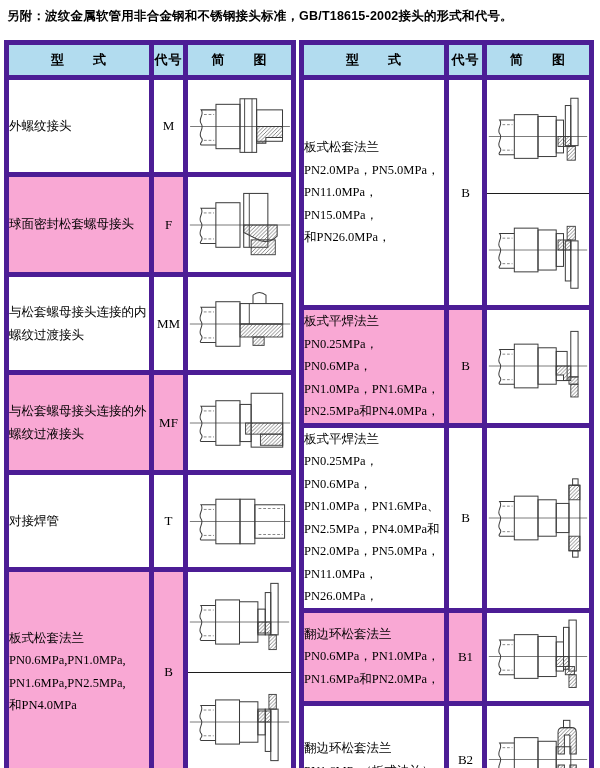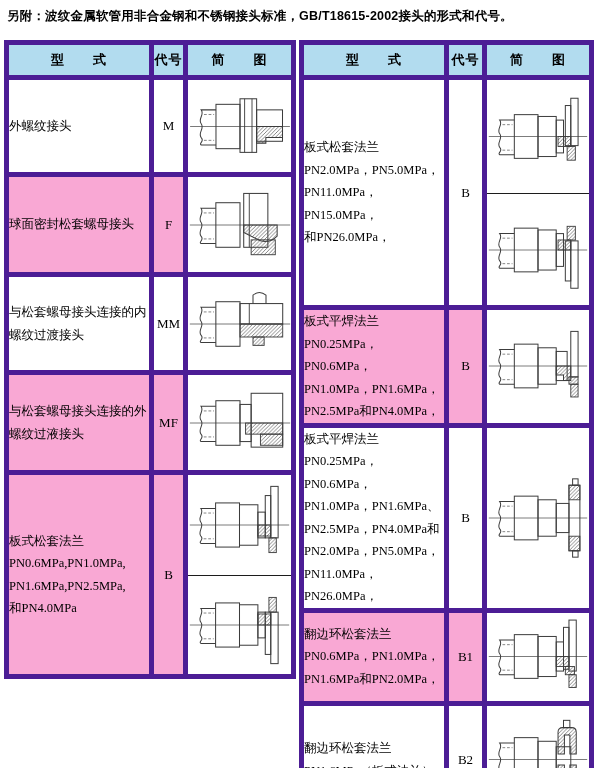--- a/index.html
+++ b/index.html
@@ -134,20 +134,44 @@
               </defs>
               <line x1="2" y1="46" x2="110" y2="46" stroke="#4a4a4a" stroke-width="0.8"></line>
               <path d="M30,28 H14 C18,33 10,38 14,43 C18,48 10,53 14,58 C18,62 11,64 14,66 H30" stroke="#3c3c3c" stroke-width="1.1" fill="none"></path>
               <rect x="30" y="22" width="26" height="48" stroke="#3c3c3c" stroke-width="1.1" fill="none"></rect>
               <line x1="17" y1="33" x2="28" y2="33" stroke="#5a5a5a" stroke-width="0.8" stroke-dasharray="3,2"></line>
               <line x1="17" y1="61" x2="28" y2="61" stroke="#5a5a5a" stroke-width="0.8" stroke-dasharray="3,2"></line>
               <rect x="56" y="26" width="12" height="40" stroke="#3c3c3c" stroke-width="1.1" fill="none"></rect>
               <rect x="68" y="14" width="34" height="58" stroke="#3c3c3c" stroke-width="1.1" fill="none"></rect>
               <rect x="62" y="46" width="40" height="12" stroke="#3c3c3c" stroke-width="1" fill="url(#hx3)"></rect>
               <rect x="78" y="58" width="24" height="12" stroke="#3c3c3c" stroke-width="1" fill="url(#hx3)"></rect>
+            </svg>
+          </td>
+    </tr>
+    <tr style="height:97px">
+      <td class="ty">
+            <div class="tx">对接焊管</div>
+          </td>
+      <td class="co">T</td>
+      <td class="dg">
+            <svg class="diag" width="104" height="87" viewBox="0 0 112 92" preserveAspectRatio="xMidYMid meet">
+              <defs>
+                <pattern id="hx4" patternUnits="userSpaceOnUse" width="4" height="4">
+                  <path d="M0,4 L4,0" stroke="#5a5a5a" stroke-width="0.8" fill="none"></path>
+                </pattern>
+              </defs>
+              <line x1="2" y1="46" x2="110" y2="46" stroke="#4a4a4a" stroke-width="0.8"></line>
+              <path d="M30,28 H14 C18,33 10,38 14,43 C18,48 10,53 14,58 C18,62 11,64 14,66 H30" stroke="#3c3c3c" stroke-width="1.1" fill="none"></path>
+              <rect x="30" y="22" width="26" height="48" stroke="#3c3c3c" stroke-width="1.1" fill="none"></rect>
+              <line x1="17" y1="33" x2="28" y2="33" stroke="#5a5a5a" stroke-width="0.8" stroke-dasharray="3,2"></line>
+              <line x1="17" y1="61" x2="28" y2="61" stroke="#5a5a5a" stroke-width="0.8" stroke-dasharray="3,2"></line>
+              <rect x="56" y="22" width="16" height="48" stroke="#3c3c3c" stroke-width="1.1" fill="none"></rect>
+              <rect x="72" y="28" width="32" height="36" stroke="#3c3c3c" stroke-width="1.1" fill="none"></rect>
+              <line x1="76" y1="32" x2="102" y2="32" stroke="#5a5a5a" stroke-width="0.8" stroke-dasharray="3,2"></line>
+              <line x1="76" y1="60" x2="102" y2="60" stroke="#5a5a5a" stroke-width="0.8" stroke-dasharray="3,2"></line>
             </svg>
           </td>
     </tr>
     <tr class="hl" style="height:151px">
       <td class="ty">
             <div class="tx">板式松套法兰
 PN0.6MPa,PN1.0MPa,
 PN1.6MPa,PN2.5MPa,
 和PN4.0MPa</div>
           </td>

